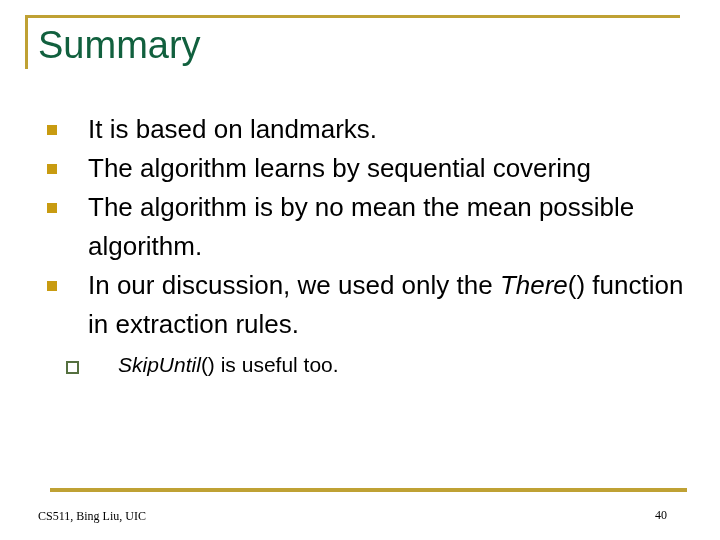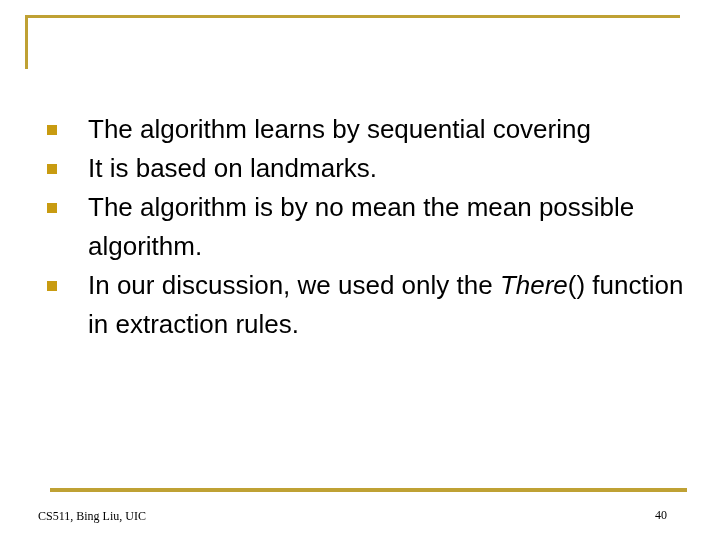--- a/index.html
+++ b/index.html
@@ -162,53 +162,60 @@
   }
 </style>
 </head>
 <body>
 
 <div class="slide">
 
   <div class="title-block">
     <div class="title-rule-top"></div>
     <div class="title-rule-left"></div>
+    <div class="slide-title">Summary</div>
   </div>
 
   <div class="body-list">
 
     <div class="bullet-row">
       <span class="bullet-marker">
           <span class="sq-solid"></span>
         </span>
+      <span class="bullet-text">It is based on landmarks.</span>
+    </div>
+
+    <div class="bullet-row">
+      <span class="bullet-marker">
+          <span class="sq-solid"></span>
+        </span>
       <span class="bullet-text">The algorithm learns by sequential covering</span>
     </div>
 
     <div class="bullet-row">
       <span class="bullet-marker">
           <span class="sq-solid"></span>
         </span>
-      <span class="bullet-text">It is based on landmarks.</span>
-    </div>
-
-    <div class="bullet-row">
-      <span class="bullet-marker">
-          <span class="sq-solid"></span>
-        </span>
       <span class="bullet-text">The algorithm is by no mean the mean possible algorithm.</span>
     </div>
 
 
     <div class="bullet-row">
       <span class="bullet-marker">
           <span class="sq-solid"></span>
         </span>
       <span class="bullet-text"><span>In our discussion, we used only the </span><i>There</i><span>() function in extraction rules.</span></span>
     </div>
 
+    <div class="subbullet-row">
+      <span class="subbullet-marker">
+          <span class="sq-hollow"></span>
+        </span>
+      <span class="subbullet-text"><i>SkipUntil</i><span>() is useful too.</span></span>
+    </div>
 
   </div>
 
   <div class="footer-rule"></div>
   <div class="footer-left">CS511, Bing Liu, UIC</div>
   <div class="footer-right">40</div>
 
 </div>
 
 </body></html>

